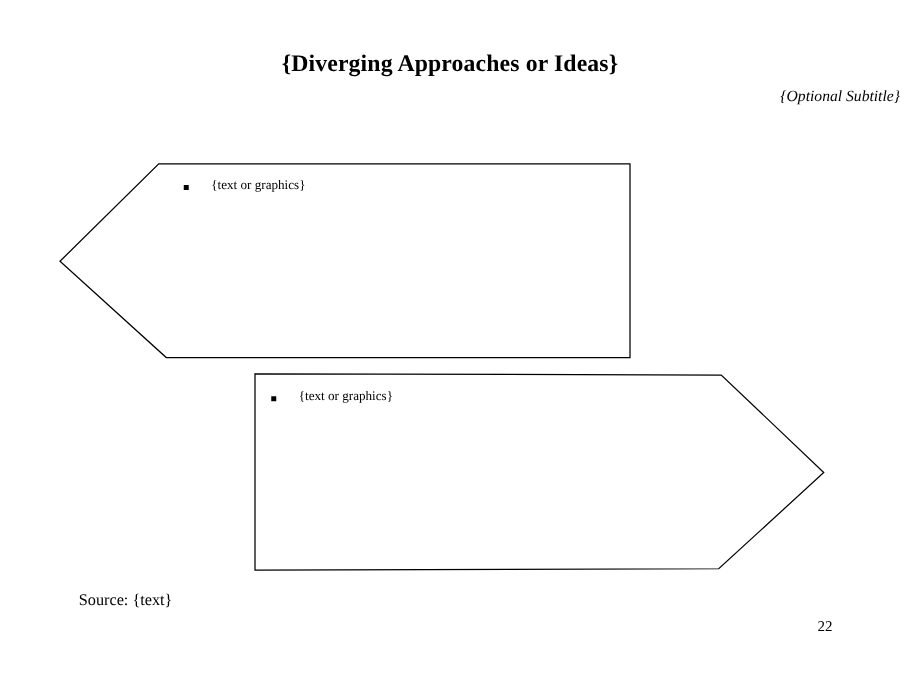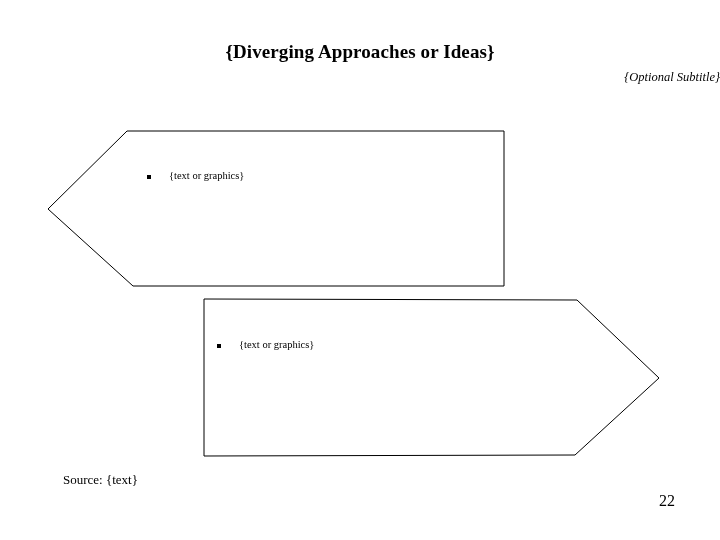--- a/index.html
+++ b/index.html
@@ -63,21 +63,20 @@
     stroke-width: 1;
     shape-rendering: geometricPrecision;
   }
 
   
   .bullet-row {
     position: absolute;
     display: flex;
     align-items: flex-start;
     white-space: nowrap;
-    margin-top: 27px;
   }
   .bullet-marker {
     display: inline-block;
     width: 4px;
     height: 4px;
     background: #000000;
     margin-top: 6px;
     flex: 0 0 auto;
   }
   .bullet-text {
@@ -97,22 +96,22 @@
     top: 474px;
     font-size: 13px;
     line-height: 12px;
     white-space: nowrap;
   }
   .page-number {
     position: absolute;
     left: 645px;
     top: 494px;
     width: 30px;
-    text-align: right;
-    font-size: 16px;
+    text-align: center;
+    font-size: 12px;
     line-height: 14px;
     white-space: nowrap;
   }
 </style>
 </head>
 <body>
 
 <div class="slide">
 
   <div class="slide-title">{Diverging Approaches or Ideas}</div>

